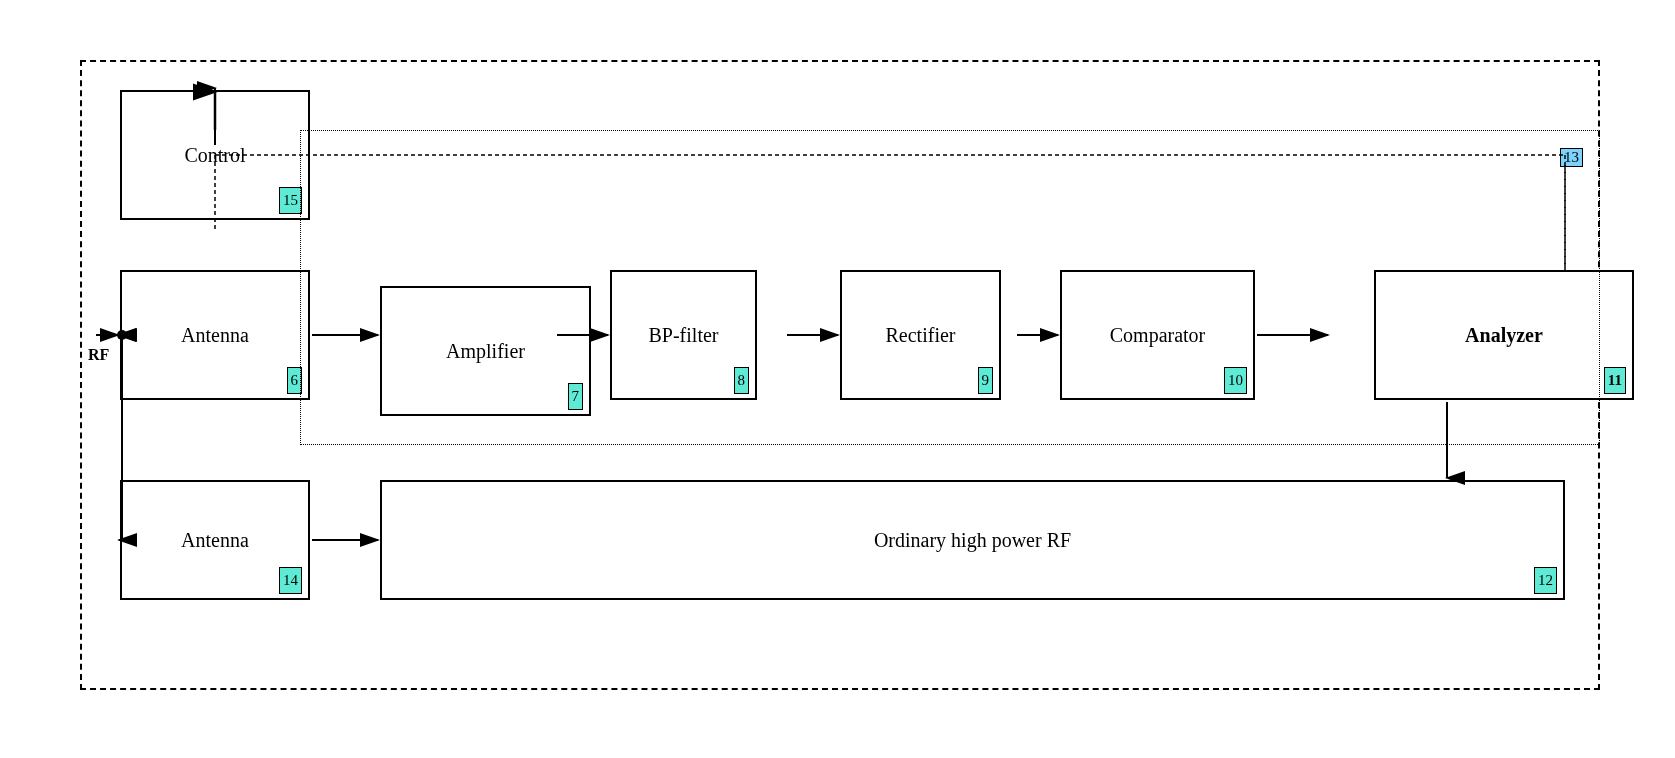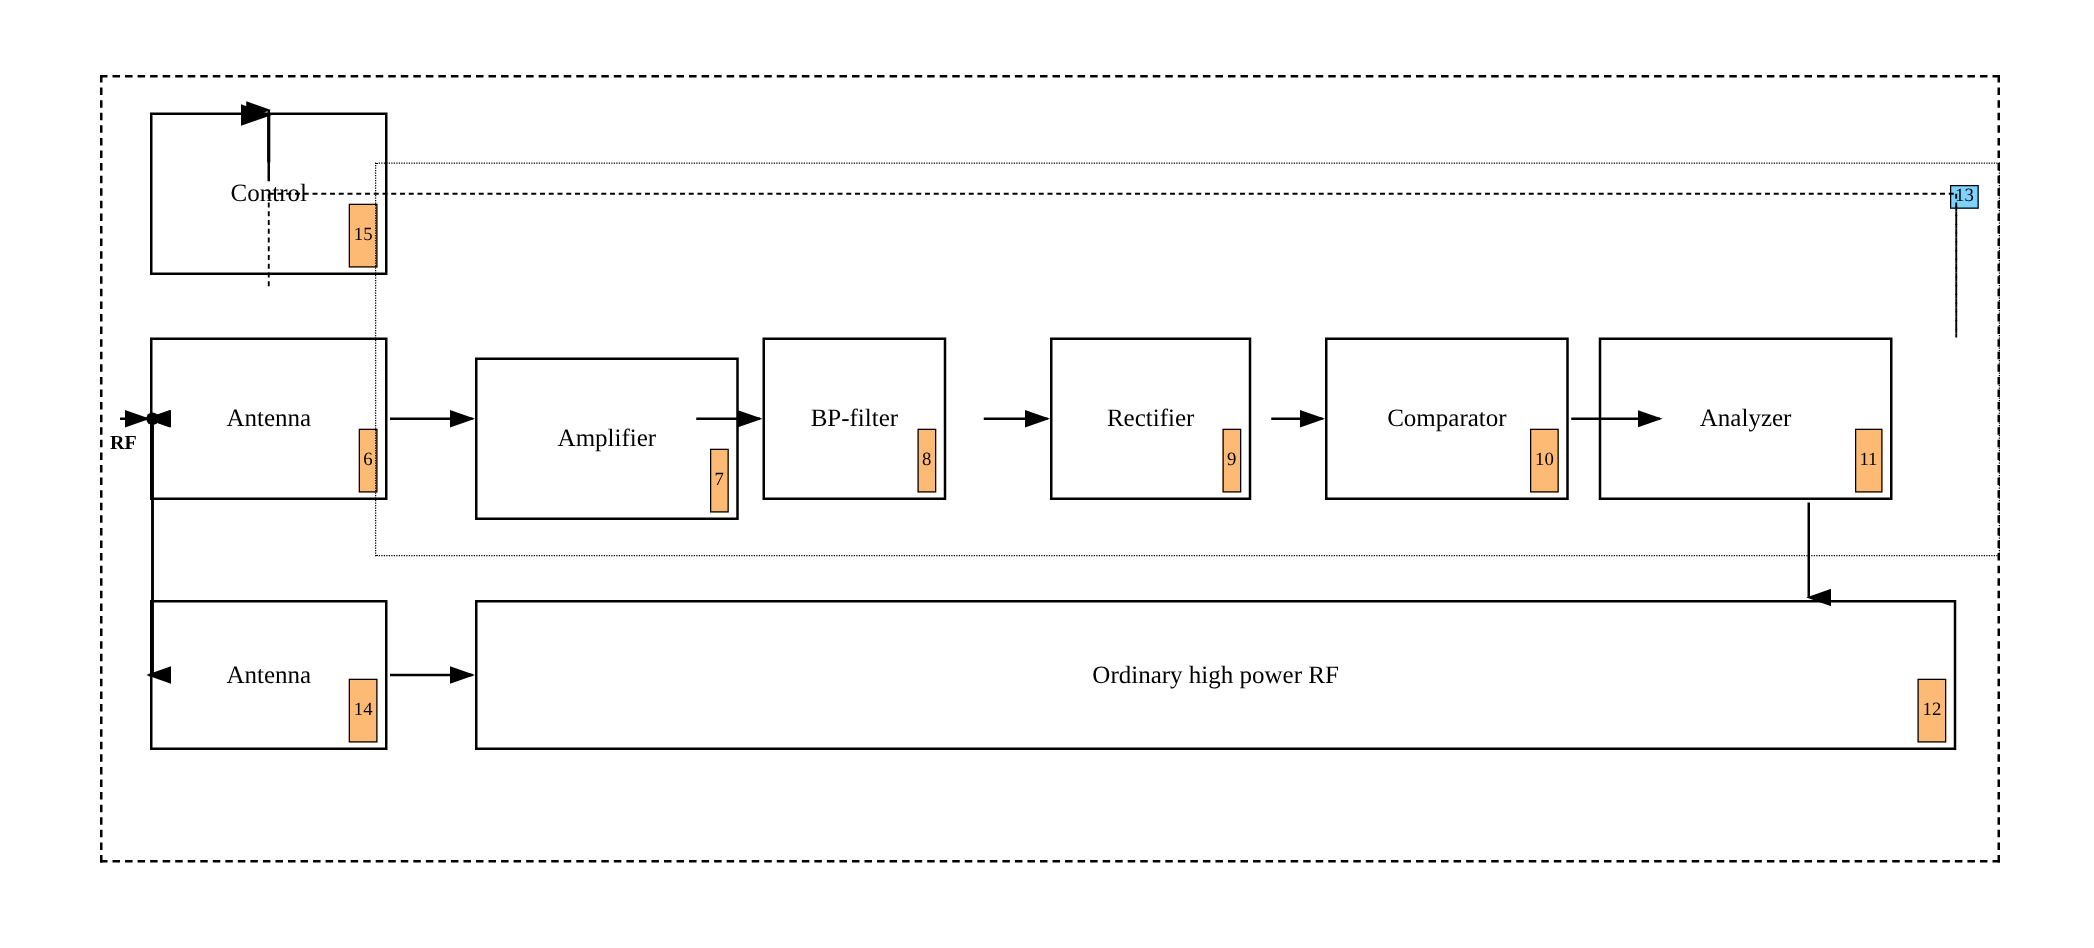--- a/index.html
+++ b/index.html
@@ -45,22 +45,22 @@
       font-family: 'Times New Roman', Times, serif;
     }
 
     .block-number {
       position: absolute;
       bottom: 4px;
       right: 6px;
       font-size: 15px;
       font-family: 'Times New Roman', Times, serif;
       border: 1px solid #000;
-      padding: 16px 3px;
-      background: #fdba74;
+      padding: 4px 3px;
+      background: #5eead4;
     }
 
     
     .rf-label {
       position: absolute;
       font-size: 16px;
       font-family: 'Times New Roman', Times, serif;
       font-weight: bold;
       margin-top: 28px;
     }
@@ -113,21 +113,21 @@
   <div class="block" style="left:840px; top:270px; width:161px; height:130px;">
     <span class="block-label">Rectifier</span>
     <span class="block-number">9</span>
   </div>
 
   <div class="block" style="left:1060px; top:270px; width:195px; height:130px;">
     <span class="block-label">Comparator</span>
     <span class="block-number">10</span>
   </div>
 
-  <div class="block" style="left:1279px; top:270px; width:235px; height:130px;">
+  <div class="block" style="left:1374px; top:270px; width:260px; height:130px;font-weight:bold;">
     <span class="block-label">Analyzer</span>
     <span class="block-number">11</span>
   </div>
 
   <div class="block" style="left:120px; top:480px; width:190px; height:120px;">
     <span class="block-label">Antenna</span>
     <span class="block-number">14</span>
   </div>
 
   <div class="block" style="left:380px; top:480px; width:1185px; height:120px;">

